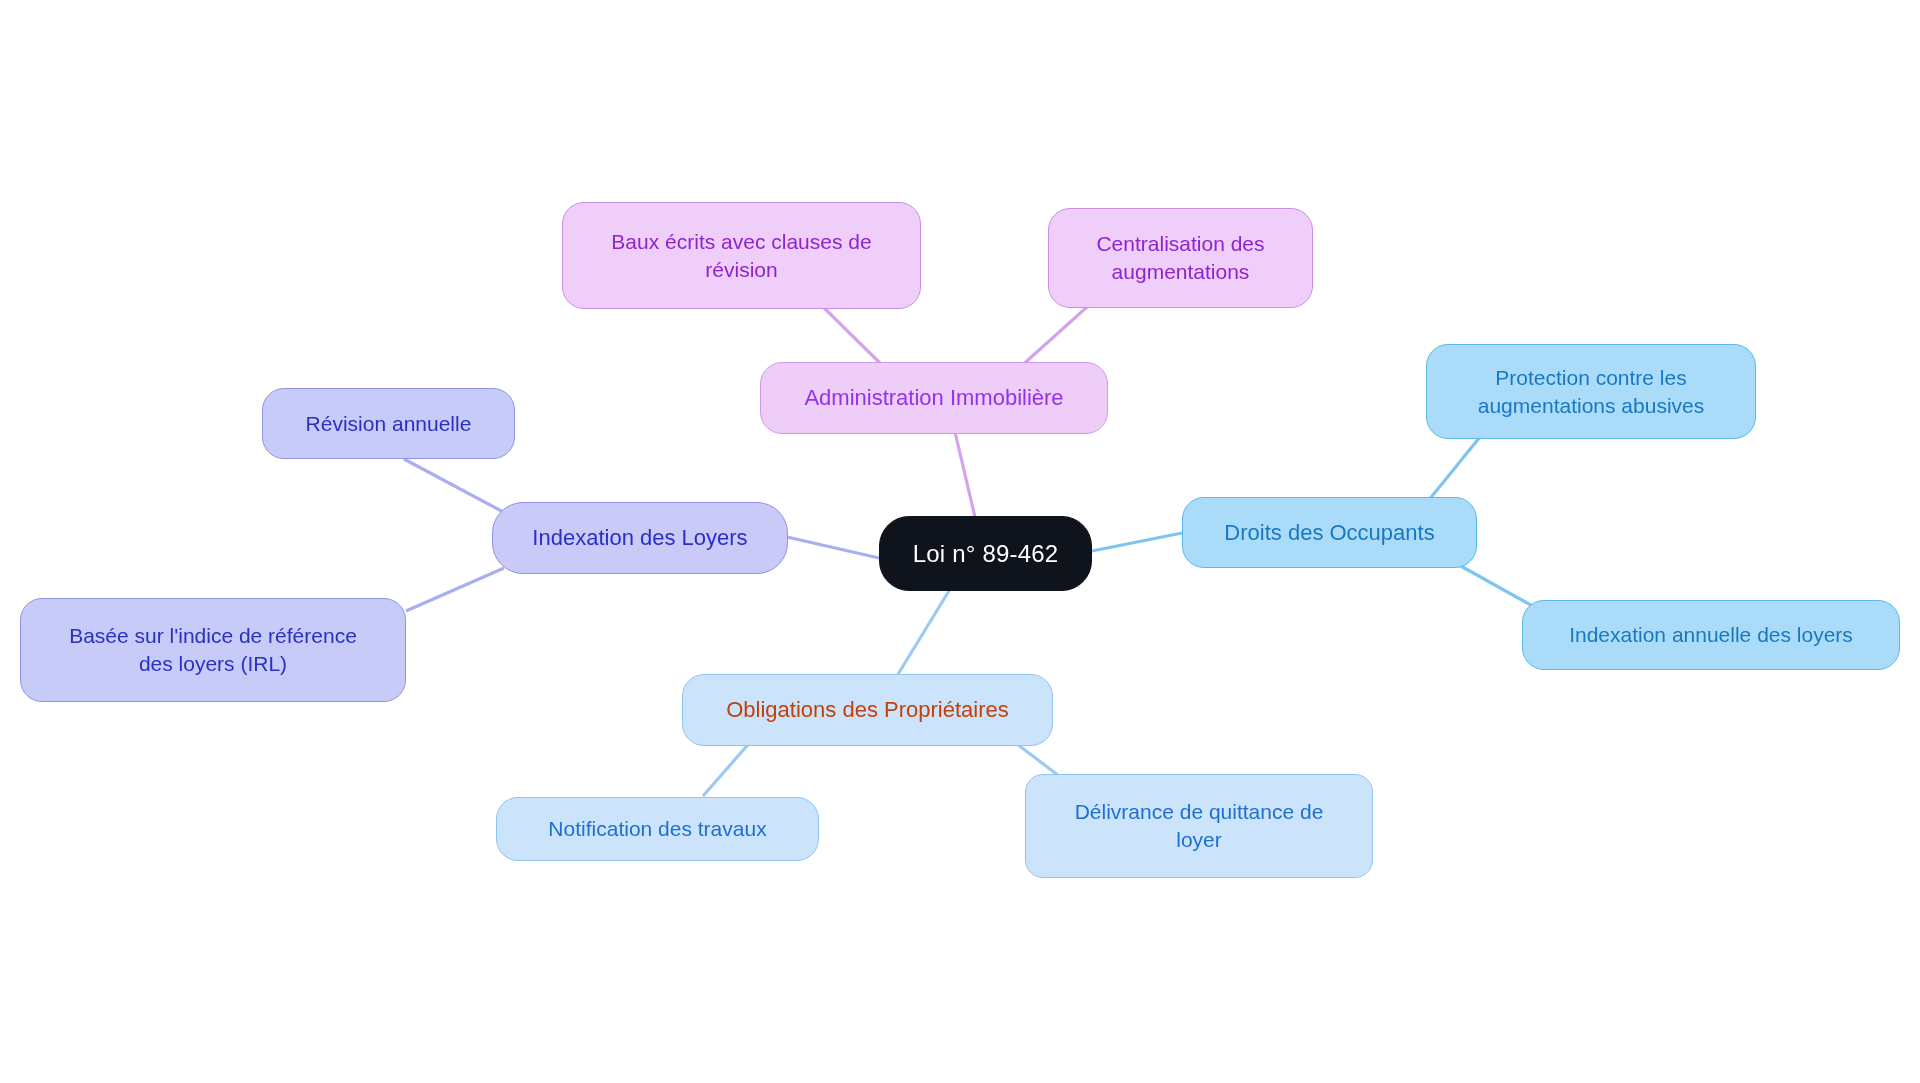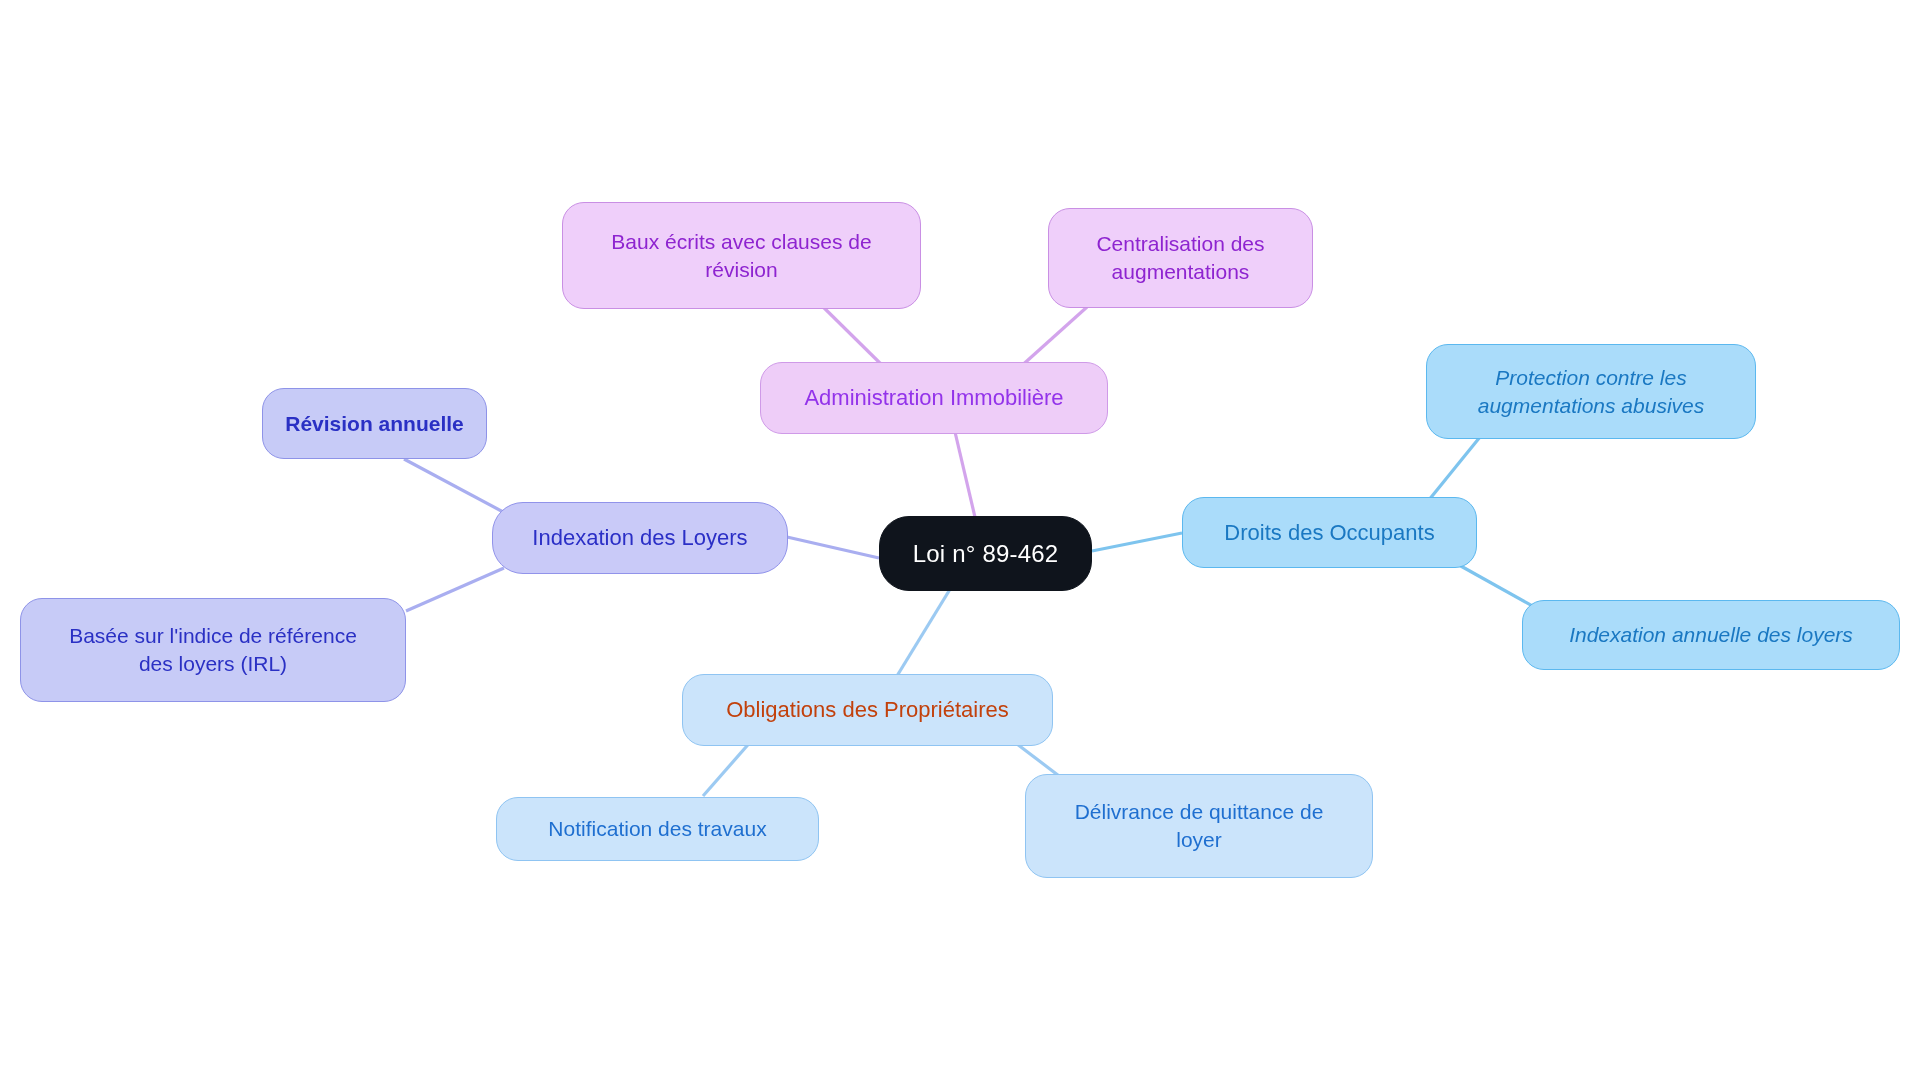--- a/index.html
+++ b/index.html
@@ -66,21 +66,20 @@
     background: #c9caf8;
     border-color: #9193ea;
     color: #2b2fc6;
     font-size: 22px;
   }
   .node-sky {
     background: #aadcfa;
     border-color: #5bb8ef;
     color: #1a78c2;
     font-size: 21px;
-    font-style: italic;
   }
   .node-sky-branch {
     background: #aadcfa;
     border-color: #5bb8ef;
     color: #1a78c2;
     font-size: 22px;
   }
   .node-paleblue {
     background: #cbe4fb;
     border-color: #8fc4f2;
@@ -123,21 +122,21 @@
 
     <path d="M 760 731 L 703 796" fill="none" stroke="#9ccaf2" stroke-width="3.2"></path>
 
     <path d="M 1000 731 L 1063 779" fill="none" stroke="#9ccaf2" stroke-width="3.2"></path>
   </svg>
 
   <div class="node node-root" style="left:879px; top:516px; width:213px; height:75px;">Loi n° 89-462</div>
 
   <div class="node node-periwinkle-deep" style="left:492px; top:502px; width:296px; height:72px;border-radius:31px;">Indexation des Loyers</div>
 
-  <div class="node node-periwinkle" style="left:262px; top:388px; width:225px; height:71px;font-weight:bold;">Révision annuelle</div>
+  <div class="node node-periwinkle" style="left:262px; top:388px; width:253px; height:71px;">Révision annuelle</div>
 
   <div class="node node-purple-branch" style="left:760px; top:362px; width:348px; height:72px;">Administration Immobilière</div>
 
   <div class="node node-periwinkle" style="left:20px; top:598px; width:386px; height:104px;">Basée sur l'indice de référence
 des loyers (IRL)</div>
 
   <div class="node node-purple" style="left:562px; top:189px; width:359px; height:107px;margin-top:13px;">Baux écrits avec clauses de
 révision</div>
 
   <div class="node node-purple" style="left:1048px; top:208px; width:265px; height:100px;">Centralisation des
@@ -147,16 +146,16 @@
 
   <div class="node node-sky" style="left:1426px; top:344px; width:330px; height:95px;">Protection contre les
 augmentations abusives</div>
 
   <div class="node node-sky" style="left:1522px; top:600px; width:378px; height:70px;">Indexation annuelle des loyers</div>
 
   <div class="node node-paleblue-branch" style="left:682px; top:674px; width:371px; height:72px;">Obligations des Propriétaires</div>
 
   <div class="node node-paleblue" style="left:496px; top:797px; width:323px; height:64px;">Notification des travaux</div>
 
-  <div class="node node-paleblue" style="left:1025px; top:774px; width:348px; height:104px;">Délivrance de quittance de
+  <div class="node node-paleblue" style="left:1025px; top:774px; width:348px; height:104px;border-radius:18px;">Délivrance de quittance de
 loyer</div>
 
 </div>
 
 </body></html>

